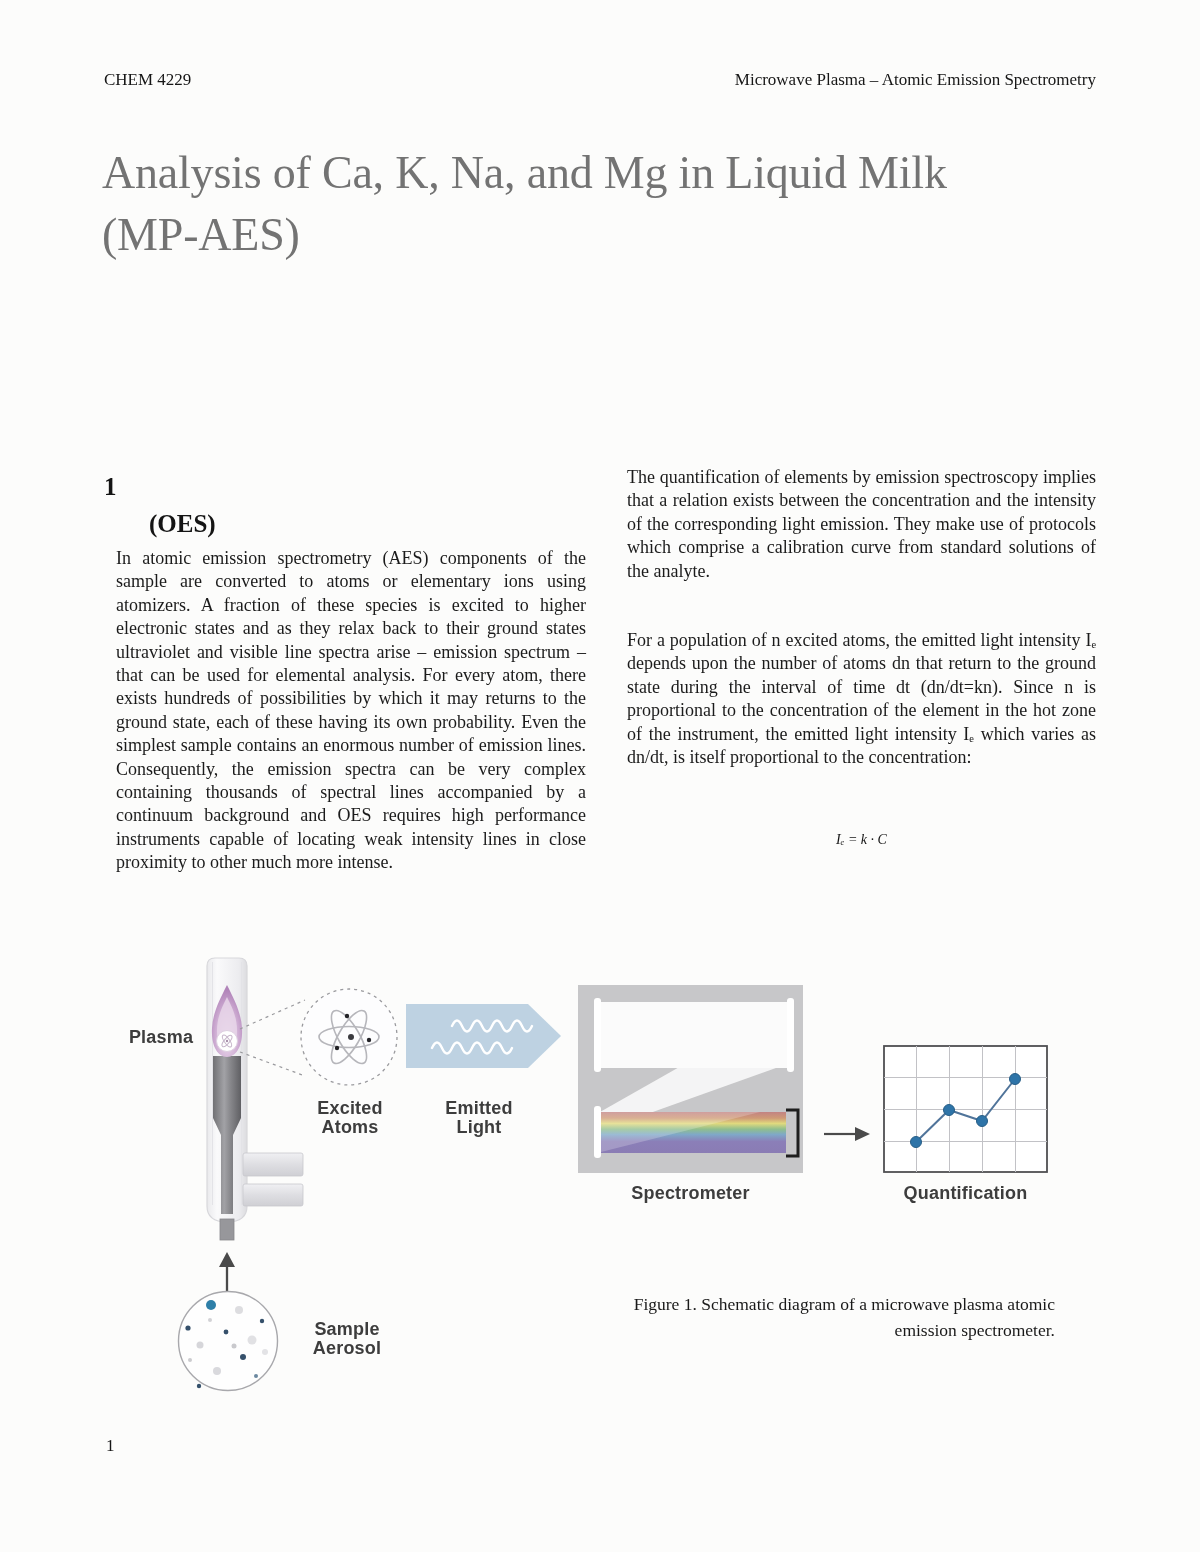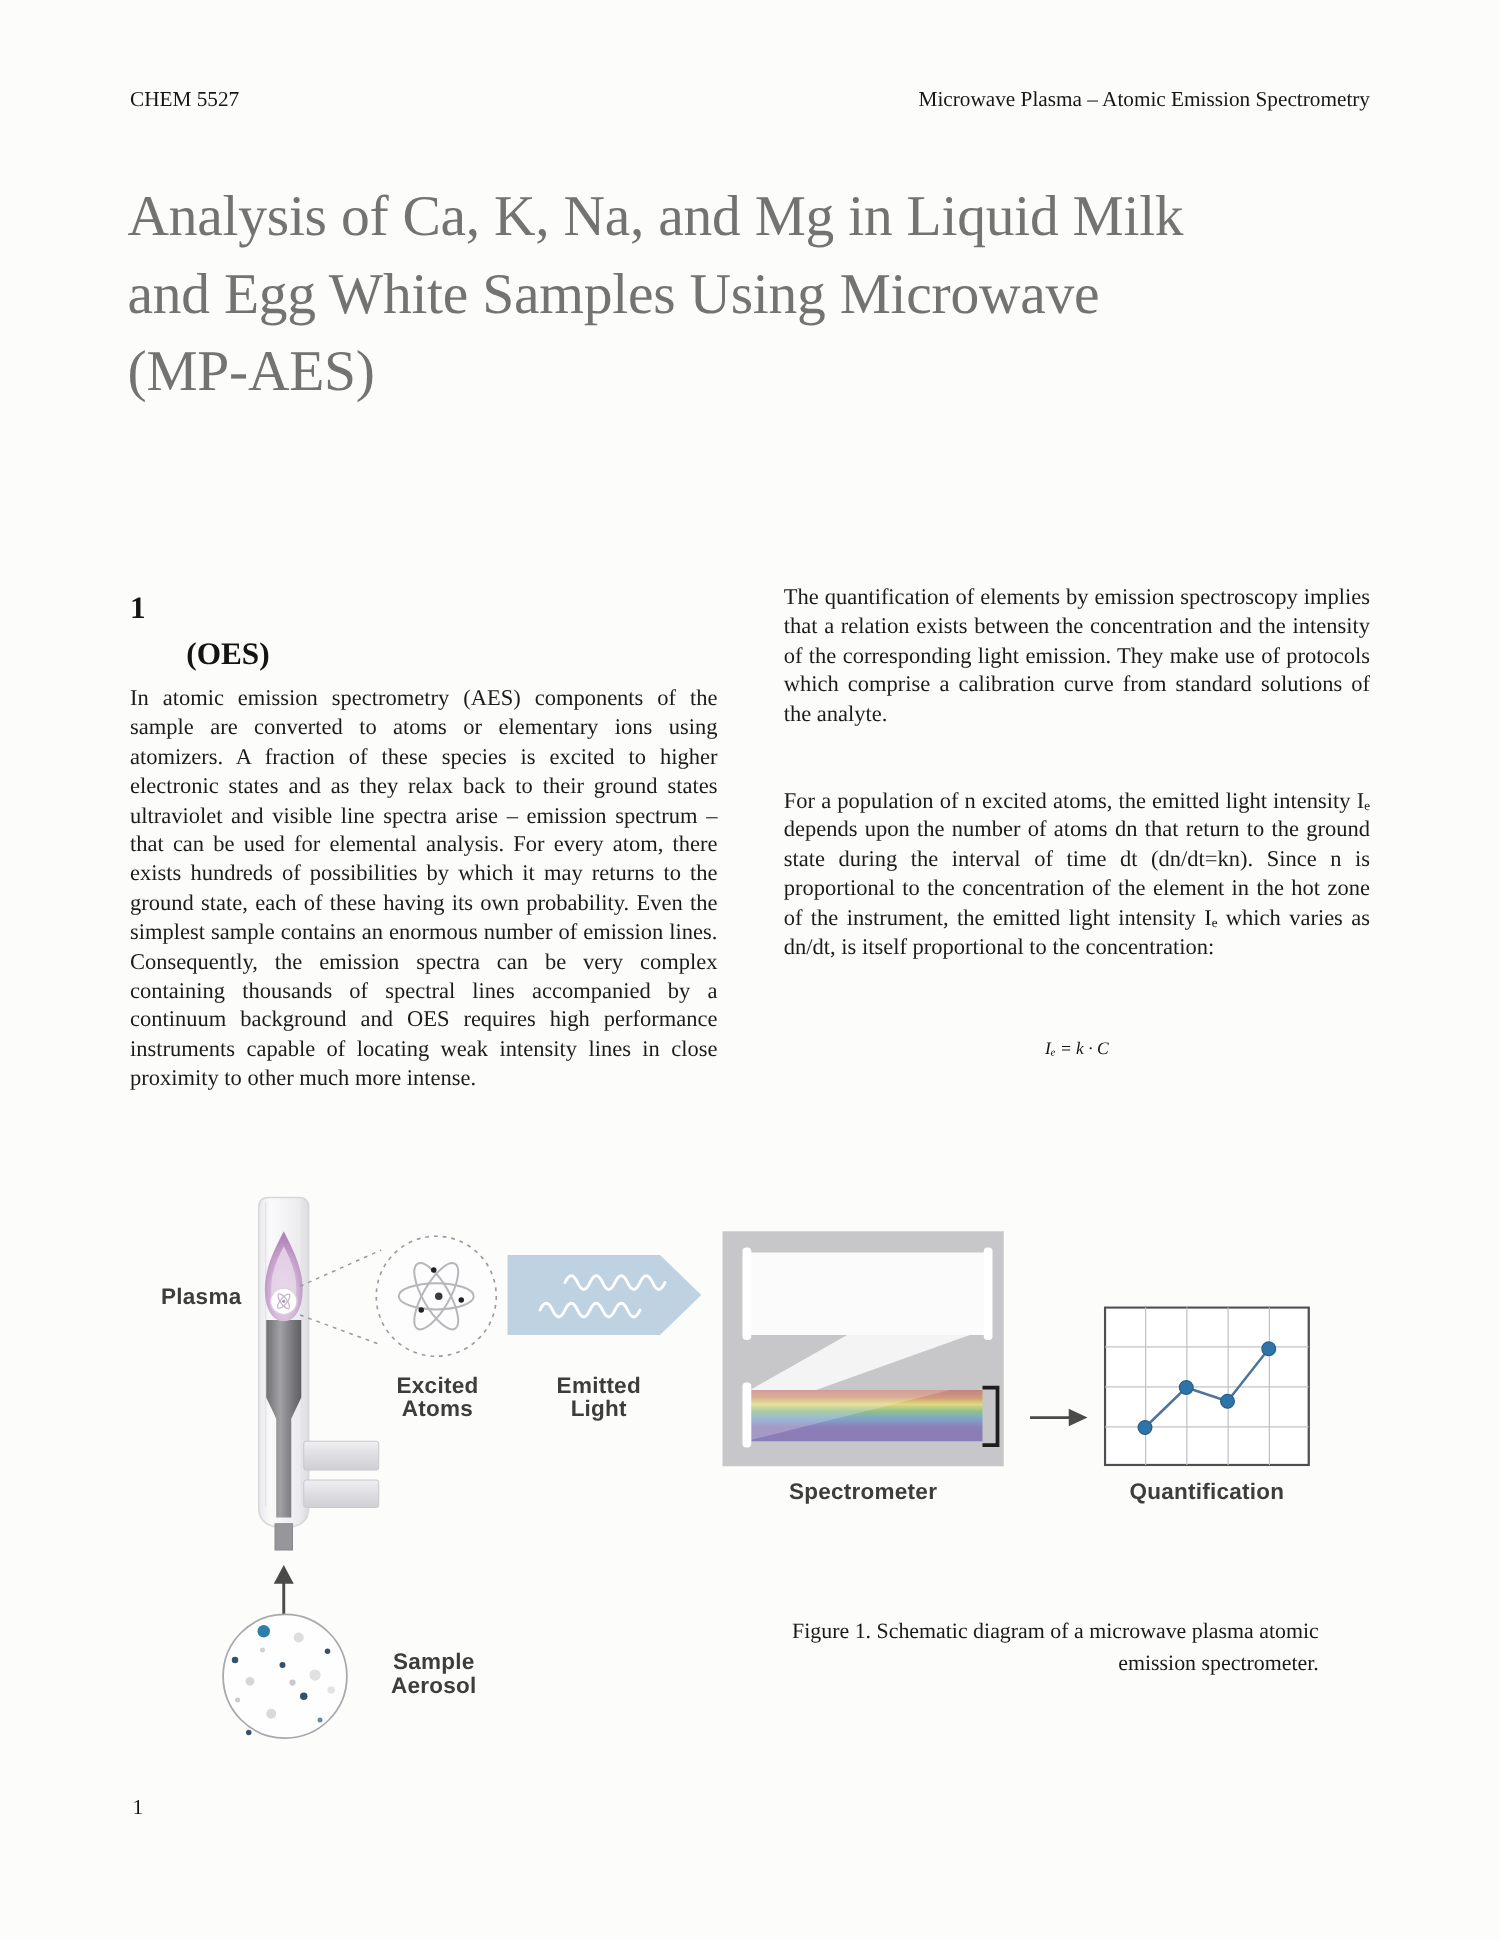--- a/index.html
+++ b/index.html
@@ -9,21 +9,21 @@
     font-family:"Liberation Serif","DejaVu Serif",serif;color:#1c1c1c;
   }
   .hdr{position:absolute;top:70px;left:104px;width:992px;display:flex;
        justify-content:space-between;font-size:17px;color:#161616;}
   .title{position:absolute;top:142px;left:102px;width:1010px;font-size:46px;
          line-height:62px;color:#737373;letter-spacing:-0.2px;}
   .sec-head{position:absolute;top:468px;left:104px;width:480px;display:flex;
             font-size:25px;font-weight:bold;line-height:37px;color:#141414;}
   .sec-num{width:45px;flex:none;}
   .bodytxt{font-size:18px;line-height:23.4px;text-align:justify;color:#1b1b1b;margin:0;}
-  .leftcol{position:absolute;top:547px;left:104px;width:470px;}
+  .leftcol{position:absolute;top:547px;left:116px;width:470px;}
   .rcol1{position:absolute;top:466px;left:627px;width:469px;}
   .rcol2{position:absolute;top:629px;left:627px;width:469px;}
   .formula{position:absolute;top:801px;left:627px;width:469px;text-align:center;
            font-size:14px;font-style:italic;color:#141414;margin-top:31px;}
   .fig-svg{position:absolute;left:0;top:0;}
   .fig-label{position:absolute;font-family:"Liberation Sans","DejaVu Sans",sans-serif;
              font-size:18px;font-weight:bold;color:#3d3d3d;line-height:19px;
              white-space:pre-line;text-align:center;letter-spacing:.2px;}
   .lbl-plasma{left:122px;top:1028px;width:78px;}
   .lbl-excited{left:309px;top:1099px;width:82px;}
@@ -34,27 +34,26 @@
   .caption{position:absolute;left:573px;top:1291px;width:482px;font-size:17.5px;
            line-height:26px;text-align:right;color:#191919;}
   .pagenum{position:absolute;left:106px;top:1436px;font-size:17px;color:#161616;}
 </style>
 </head>
 <body>
 
 <div class="page">
 
   <div class="hdr">
-    <span>CHEM 5527</span>
+    <span>CHEM 4229</span>
     <span>Microwave Plasma – Atomic Emission Spectrometry</span>
   </div>
 
   <div class="title">
     <div>Analysis of Ca, K, Na, and Mg in Liquid Milk</div>
-    <div>and Egg White Samples Using Microwave</div>
     <div>(MP-AES)</div>
   </div>
 
   <div class="sec-head">
     <span class="sec-num">1</span>
     <span>
       <br>
       <span>(OES)</span>
     </span>
   </div>

